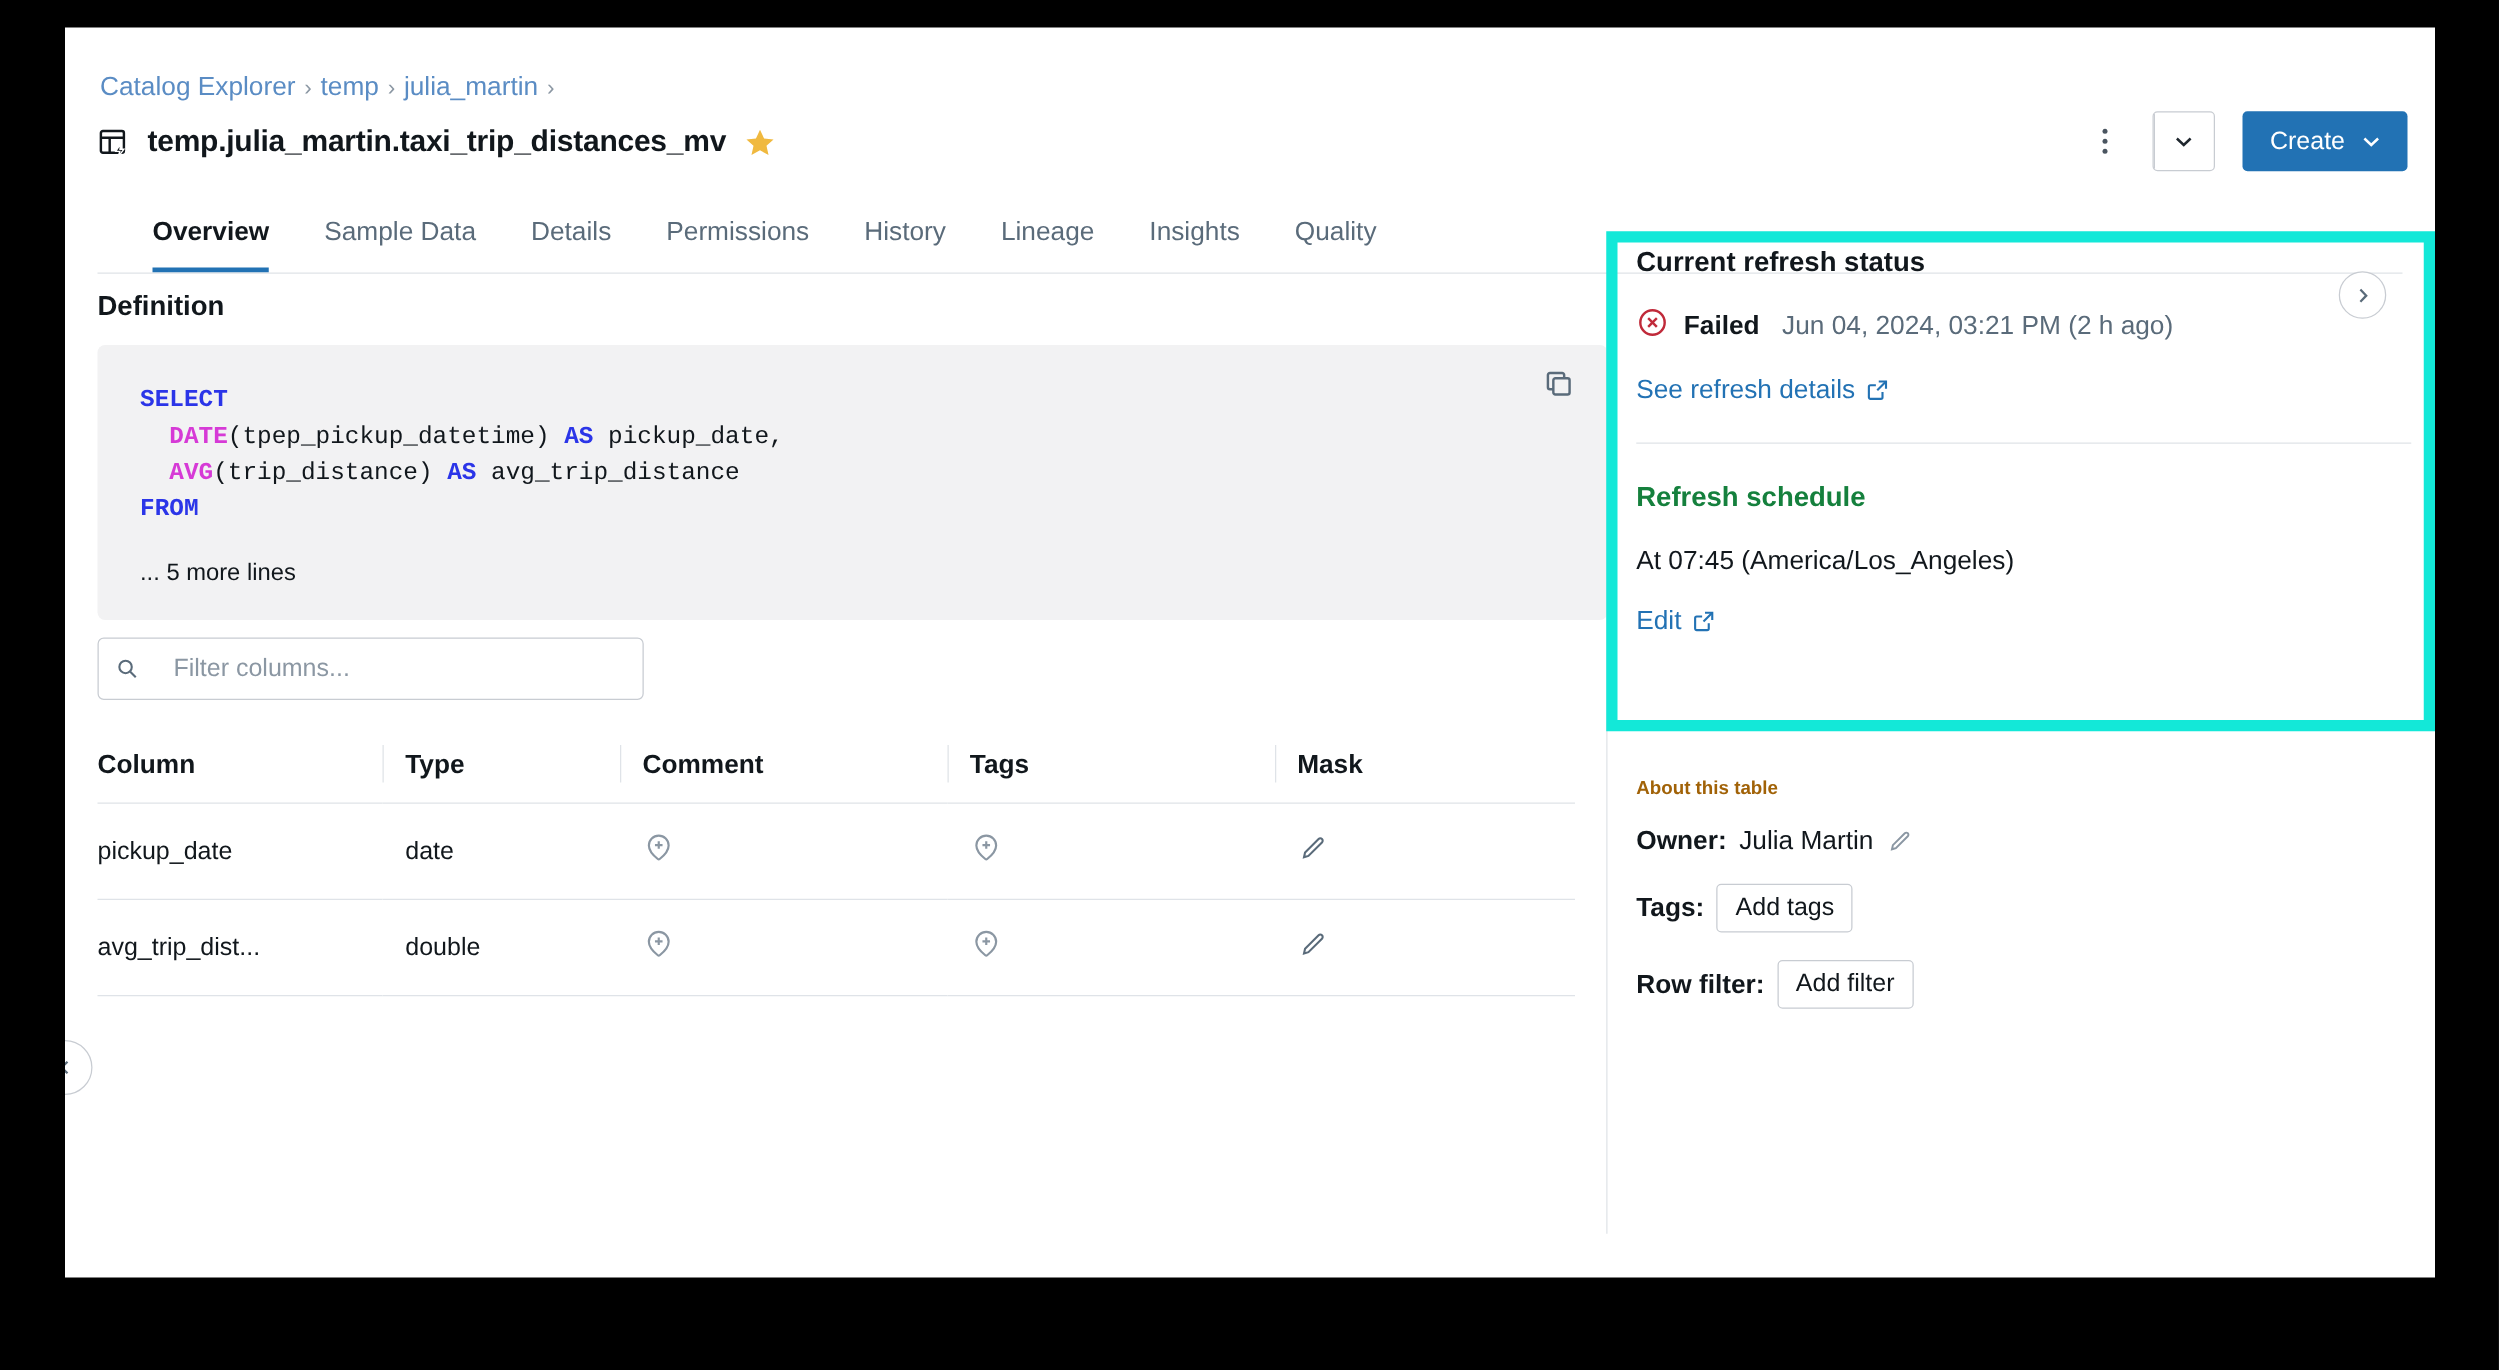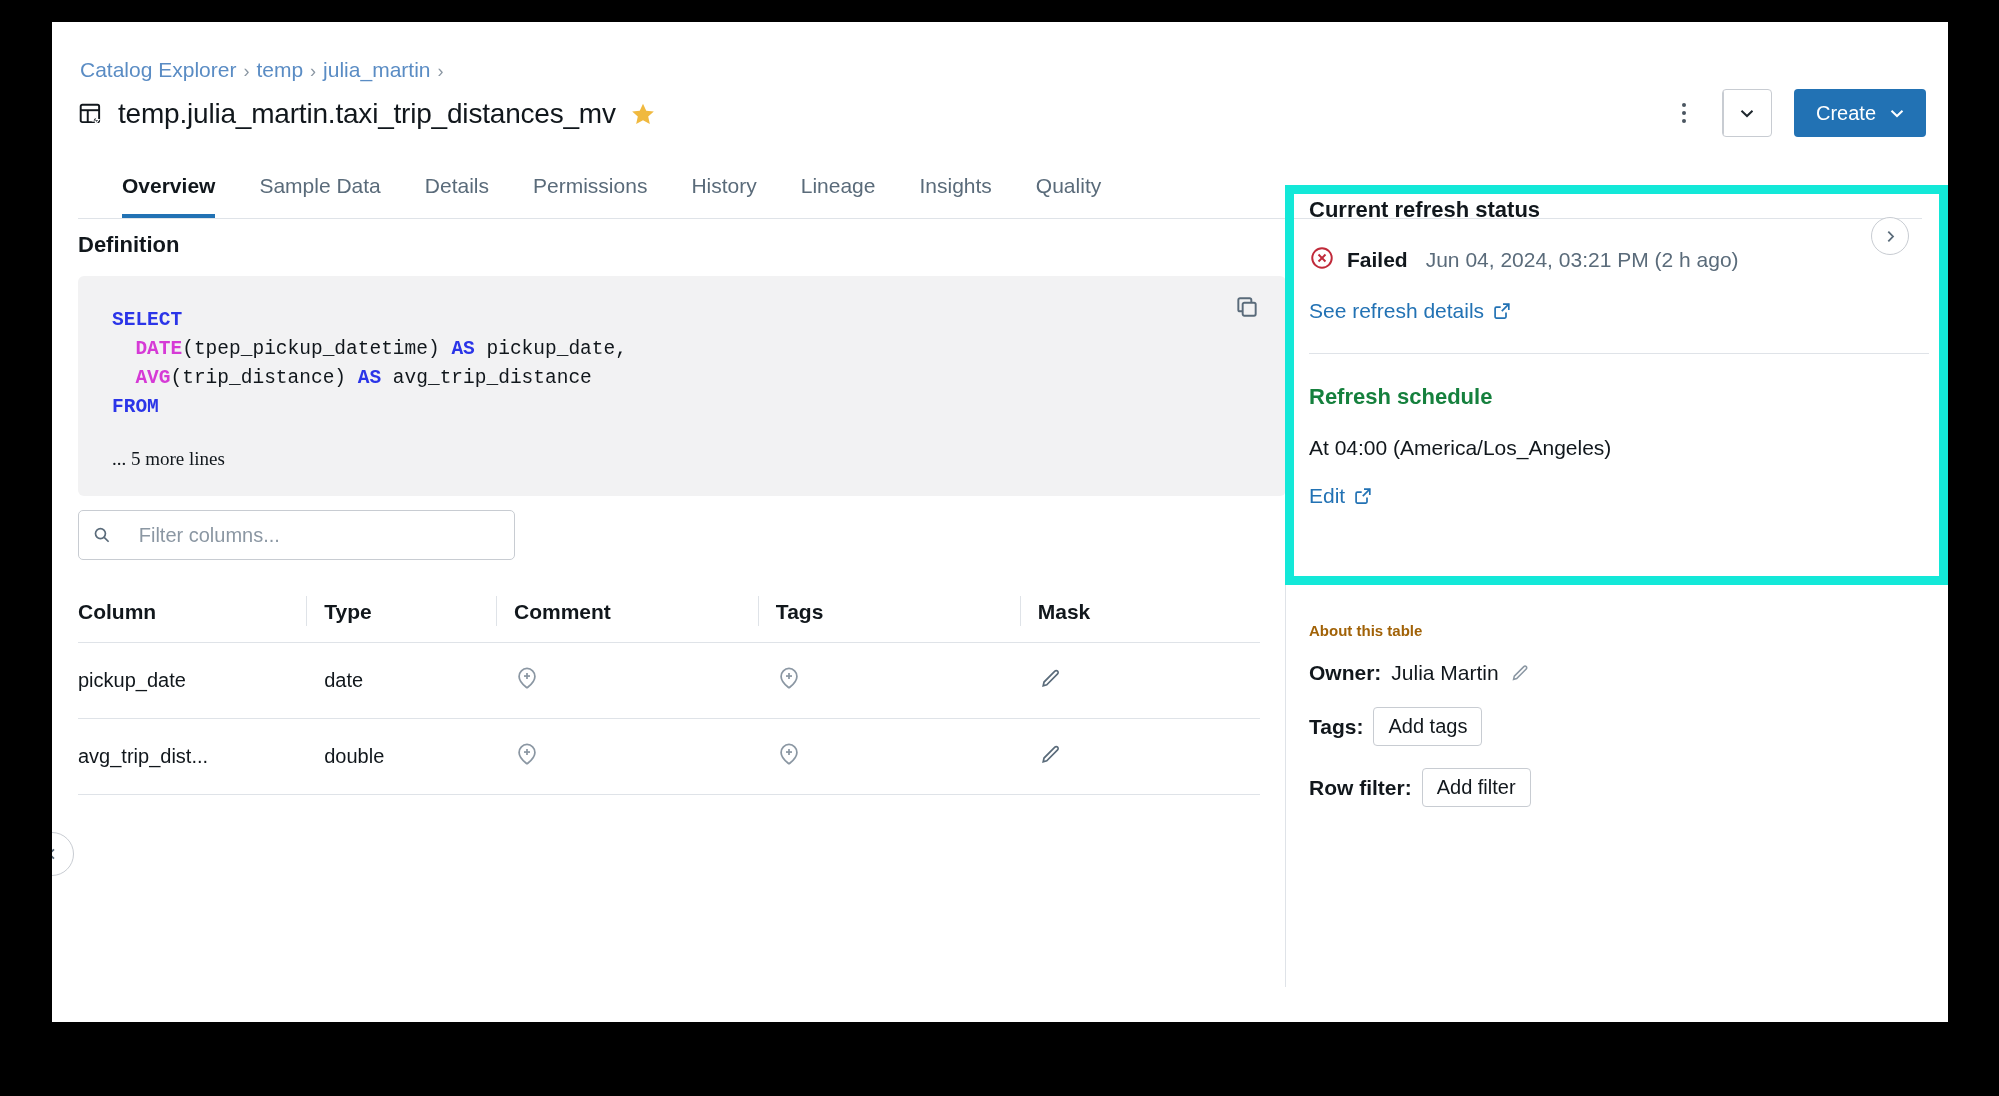--- a/index.html
+++ b/index.html
@@ -44,22 +44,22 @@
   .title-row {
     position: absolute;
     left: 26px; top: 70px;
     display: flex;
     align-items: center;
     gap: 14px;
     height: 44px;
   }
   .mv-icon { width: 26px; height: 26px; display: block; }
   .title-text {
-    font-size: 28px;
-    font-weight: normal;
+    font-size: 24px;
+    font-weight: bold;
     color: #11171c;
     letter-spacing: -0.2px;
     white-space: nowrap;
   }
   .star-icon { width: 26px; height: 26px; display: block; }
 
   .header-actions {
     position: absolute;
     right: 22px; top: 66px;
     display: flex;
@@ -171,21 +171,21 @@
     line-height: 29px;
     color: #11171c;
     white-space: pre;
   }
   .kw { color: #2b35e8; font-weight: bold; }
   .fn { color: #d63ad6; font-weight: bold; }
   .more-lines {
     font-size: 19px;
     color: #11171c;
     margin-top: 26px;
-    font-family: Liberation Serif, serif;
+    font-family: Liberation Sans, sans-serif;
   }
   .copy-icon {
     position: absolute;
     right: 26px; top: 18px;
     width: 26px; height: 26px;
     cursor: pointer;
   }
 
   
   .filter-box {
@@ -519,21 +519,21 @@
       <div class="side-link">
         <span>See refresh details</span>
         <svg width="18" height="18" viewBox="0 0 18 18" fill="none" stroke="#2272b4" stroke-width="1.7">
           <path d="M10 2.2h5.8V8"></path>
             <path d="M15.8 2.2 L8.8 9.2"></path>
           <path d="M13 10.5v4.3a1.3 1.3 0 0 1-1.3 1.3H3.4a1.3 1.3 0 0 1-1.3-1.3V6.5a1.3 1.3 0 0 1 1.3-1.3h4.3"></path>
         </svg>
       </div>
       <div class="side-rule"></div>
       <div class="sched-title">Refresh schedule</div>
-      <div class="sched-text">At 04:00 (America/Los_Angeles)</div>
+      <div class="sched-text">At 07:45 (America/Los_Angeles)</div>
       <div class="side-link">
         <span>Edit</span>
         <svg width="18" height="18" viewBox="0 0 18 18" fill="none" stroke="#2272b4" stroke-width="1.7">
           <path d="M10 2.2h5.8V8"></path>
             <path d="M15.8 2.2 L8.8 9.2"></path>
           <path d="M13 10.5v4.3a1.3 1.3 0 0 1-1.3 1.3H3.4a1.3 1.3 0 0 1-1.3-1.3V6.5a1.3 1.3 0 0 1 1.3-1.3h4.3"></path>
         </svg>
       </div>
       <div class="circle-btn">
         <svg width="15" height="15" viewBox="0 0 15 15" fill="none" stroke="#5a6b7a" stroke-width="1.8">

